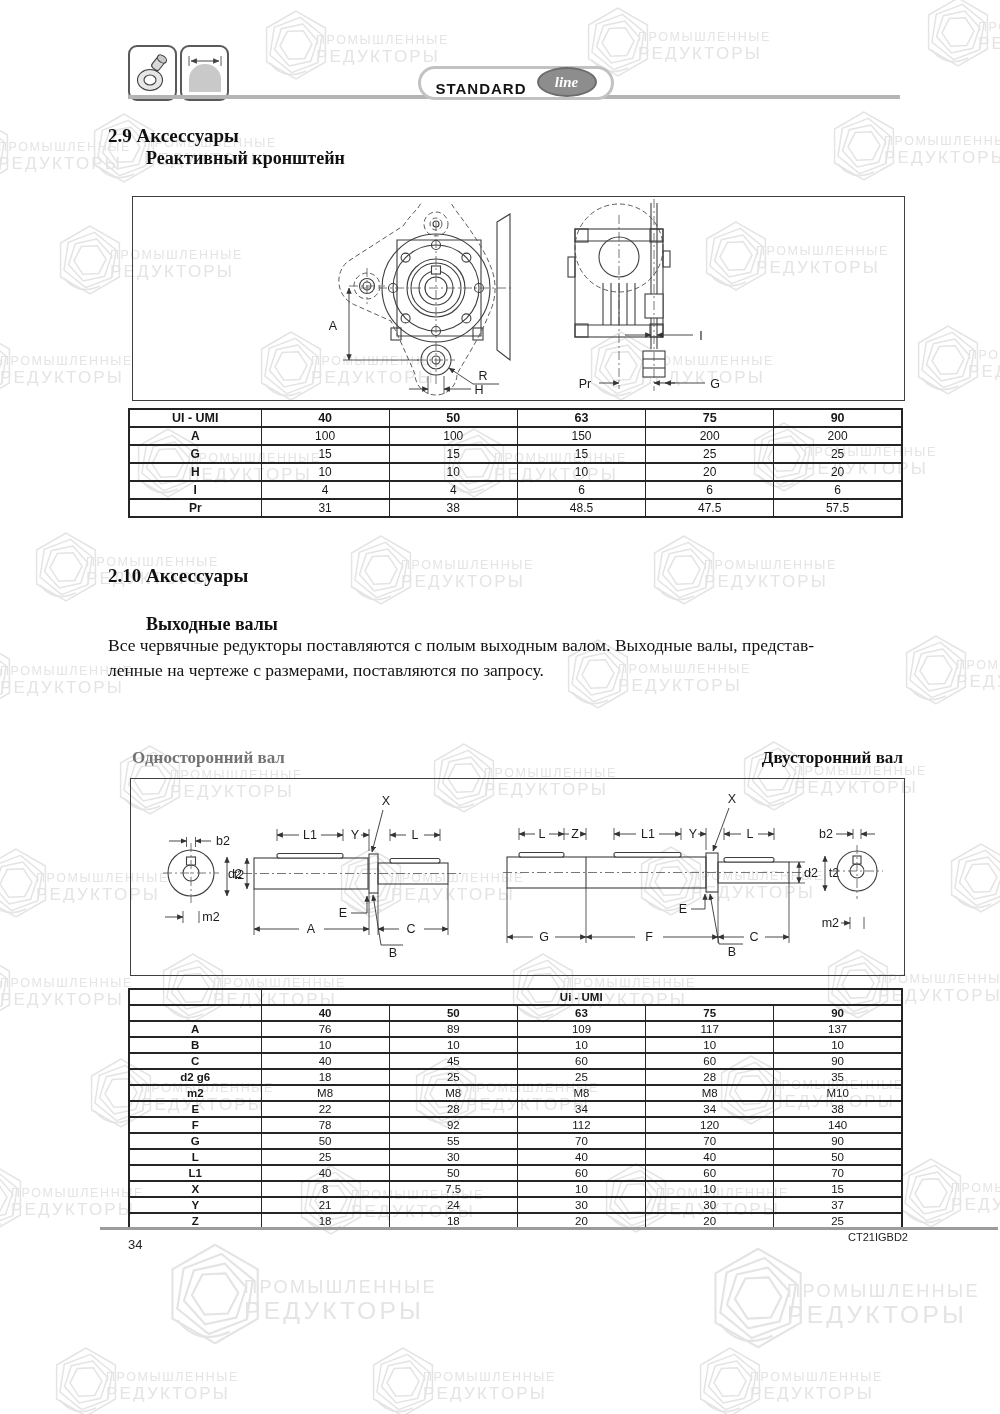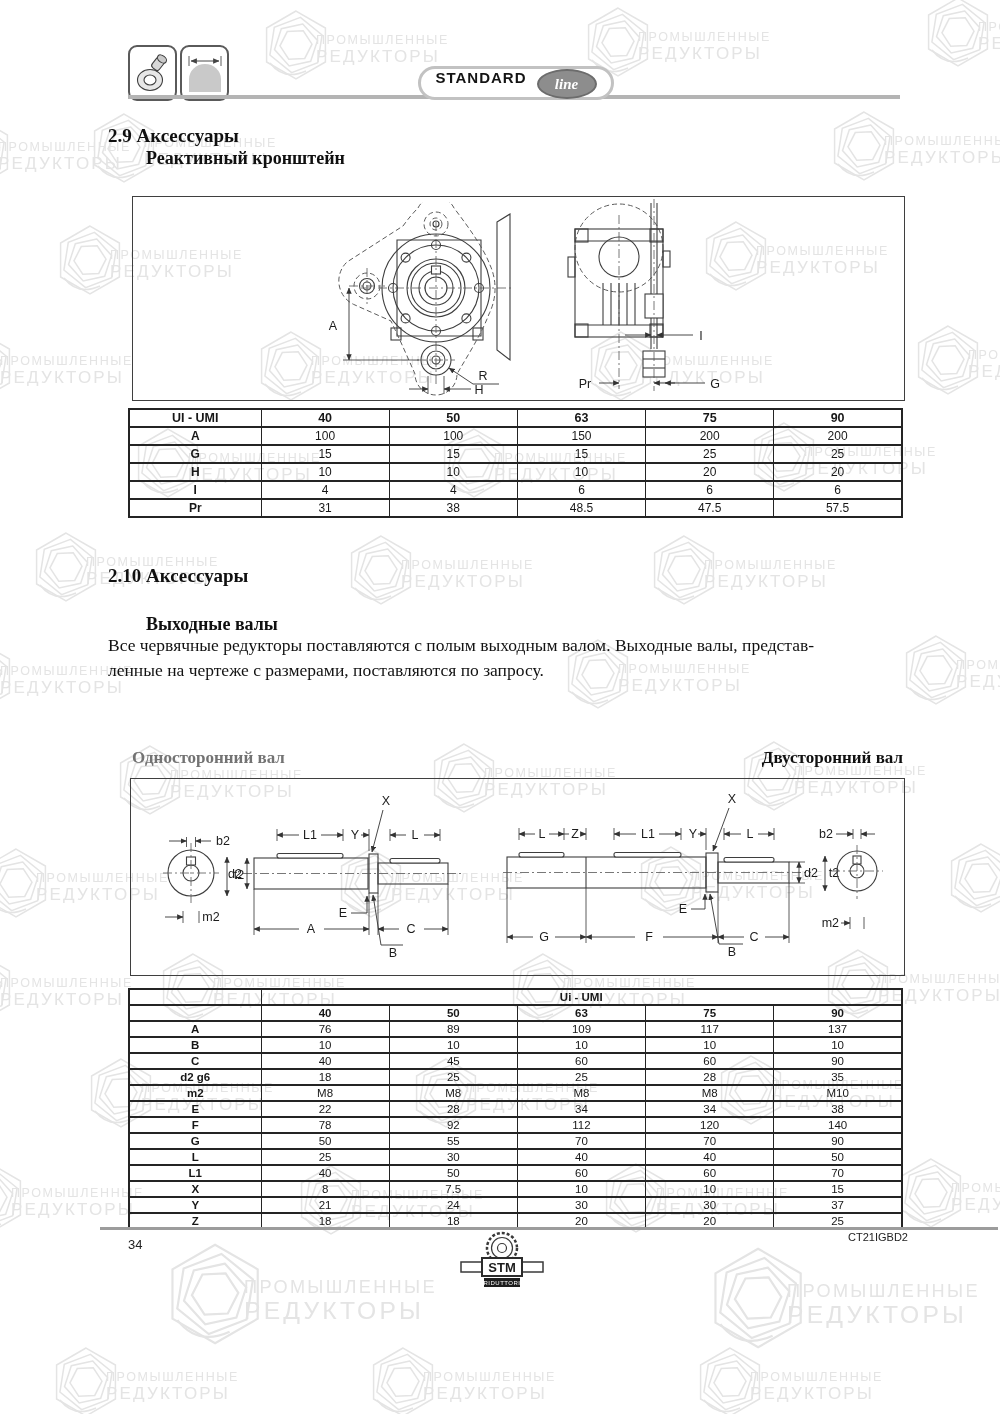--- a/index.html
+++ b/index.html
@@ -13,21 +13,21 @@
   .wm-t{margin-left:-18px;margin-top:28px;display:flex;flex-direction:column;}
   .wm-l1{font-family:"Liberation Sans",sans-serif;font-size:12.5px;letter-spacing:1.6px;color:#e4e4e4;white-space:nowrap;}
   .wm-l2{font-family:"Liberation Sans",sans-serif;font-size:17px;letter-spacing:2.2px;color:#e4e4e4;white-space:nowrap;}
 
   
   .icon-boxes{position:absolute;left:128px;top:45px;display:flex;gap:3px;}
   .icon-box{width:45px;height:52px;border:2px solid #5a5a5a;border-radius:9px;background:#fff;
             display:flex;align-items:center;justify-content:center;}
   .hdr-rule{position:absolute;left:128px;top:95px;width:772px;height:4px;background:#b4b4b4;}
   .badge{position:absolute;left:418px;top:66px;width:190px;height:28px;border:3px solid #c2c2c2;
-         border-radius:20px;background:#fff;display:flex;align-items:flex-start;justify-content:center;gap:10px;}
+         border-radius:20px;background:#fff;display:flex;align-items:flex-end;justify-content:center;gap:10px;}
   .badge-word{font-family:"Liberation Sans",sans-serif;font-weight:bold;font-size:15px;letter-spacing:1px;color:#141414;}
   .badge-oval{width:56px;height:26px;background:#8d8d8d;border:2px solid #6c6c6c;border-radius:50%;
               display:flex;align-items:center;justify-content:center;}
   .badge-oval i{font-family:"Liberation Serif",serif;font-style:italic;font-weight:bold;font-size:15px;color:#fff;}
 
   .hding{position:absolute;font-weight:bold;font-size:19px;color:#101010;white-space:nowrap;}
   .subh{position:absolute;font-weight:bold;font-size:18px;color:#101010;white-space:nowrap;}
 
   .frame{position:absolute;border:1px solid #3f3f3f;}
   #frame1{left:132px;top:196px;width:771px;height:203px;}
@@ -1235,28 +1235,15 @@
             <td>20</td>
             <td>20</td>
             <td>25</td>
           </tr>
         </tbody>
     </table>
 
     <div class="ft-rule"></div>
     <div class="doc-code">CT21IGBD2</div>
     <div class="page-num">34</div>
-    <div class="stm-logo">
-      <svg width="90" height="62" viewBox="0 0 90 62">
-        <circle cx="45" cy="17" r="15" fill="#fff" stroke="#3a3a3a" stroke-width="2.5" stroke-dasharray="3 2"></circle>
-        <circle cx="45" cy="17" r="10.5" fill="#fff" stroke="#3a3a3a" stroke-width="1.2"></circle>
-        <circle cx="45" cy="17" r="4.5" fill="#fff" stroke="#3a3a3a" stroke-width="1.2"></circle>
-        <rect x="4" y="31" width="21" height="10" fill="#fff" stroke="#3a3a3a" stroke-width="1.5"></rect>
-        <rect x="65" y="31" width="21" height="10" fill="#fff" stroke="#3a3a3a" stroke-width="1.5"></rect>
-        <rect x="25" y="27" width="40" height="18" fill="#fff" stroke="#2c2c2c" stroke-width="2"></rect>
-        <text x="45" y="41" text-anchor="middle" style="font-weight:bold;font-size:13px;">STM</text>
-        <rect x="27" y="47" width="36" height="9" fill="#1d1d1d"></rect>
-        <text x="45" y="54" text-anchor="middle" style="font-size:6px;fill:#fff;letter-spacing:.5px;">RIDUTTORI</text>
-      </svg>
-    </div>
 
   </div>
 </div>
 
 </body></html>

